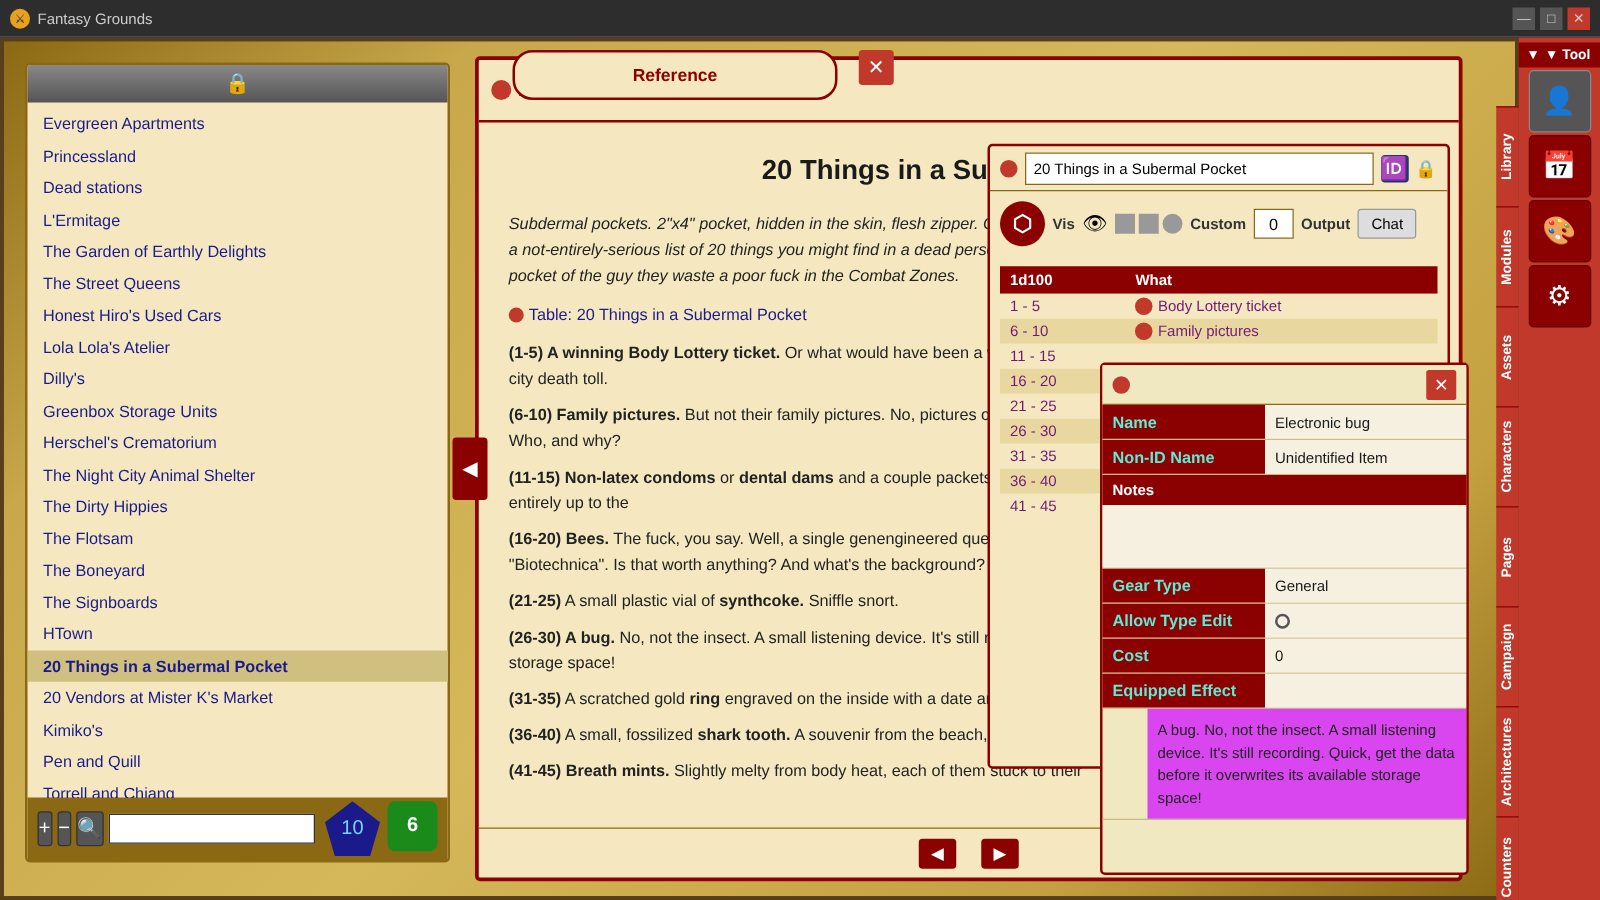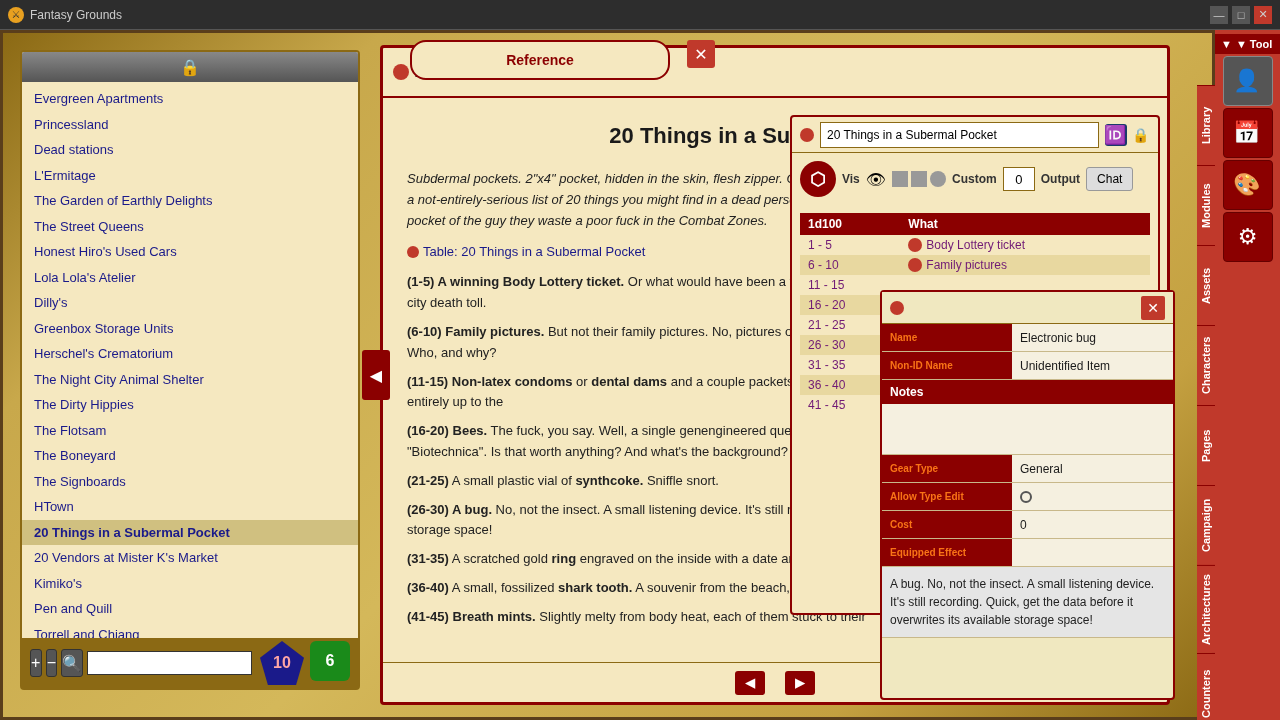--- a/index.html
+++ b/index.html
@@ -231,22 +231,22 @@
       z-index: 20;
     }
     .dice-d10 {
       width: 44px;
       height: 44px;
       background: #1a1a8a;
       clip-path: polygon(50% 0%, 100% 38%, 82% 100%, 18% 100%, 0% 38%);
       display: flex;
       align-items: center;
       justify-content: center;
-      color: #fca5a5;
-      font-weight: bold;
+      color: #7dd3fc;
+      font-weight: normal;
       font-size: 16px;
     }
     .dice-d6 {
       width: 40px;
       height: 40px;
       background: #1a8a1a;
       border-radius: 6px;
       display: flex;
       align-items: center;
       justify-content: center;
@@ -533,22 +533,22 @@
     }
     .item-field-row {
       display: flex;
       align-items: stretch;
       border-bottom: 1px solid #c8b88a;
       min-height: 28px;
     }
     .item-field-label {
       width: 130px;
       background: #8b0000;
-      color: #f97316;
-      font-size: 10px;
+      color: #5eead4;
+      font-size: 13px;
       font-weight: bold;
       padding: 5px 8px;
       display: flex;
       align-items: center;
       flex-shrink: 0;
     }
     .item-field-value {
       flex: 1;
       background: #f5f0e0;
       padding: 5px 8px;
@@ -570,24 +570,25 @@
       padding: 5px 8px;
     }
     .item-notes-value {
       min-height: 50px;
       background: #f5f0e0;
       padding: 4px 8px;
       font-size: 12px;
     }
     .item-desc-section {
       padding: 8px;
-      background: #e5e5e5;
+      background: #d946ef;
       font-size: 12px;
       line-height: 1.5;
       color: #222;
+      margin-left: 36px;
     }
     .item-desc-label {
       background: #8b0000;
       color: #fff;
       font-size: 12px;
       font-weight: bold;
       padding: 5px 8px;
     }
     .radio-circle {
       width: 12px;

